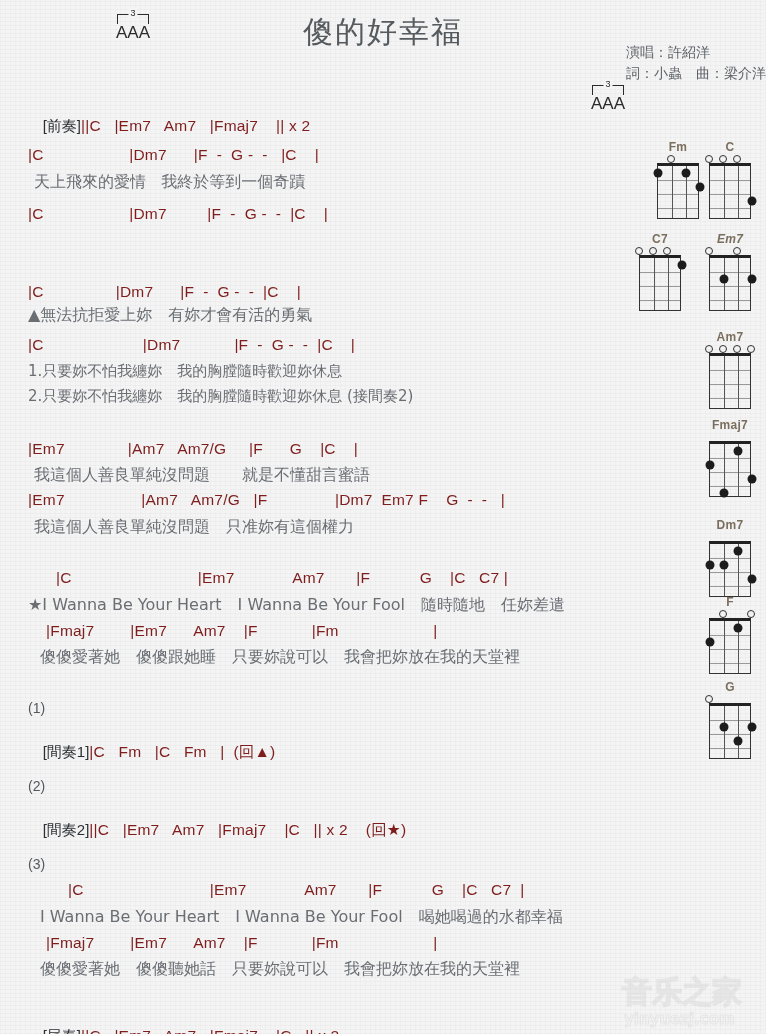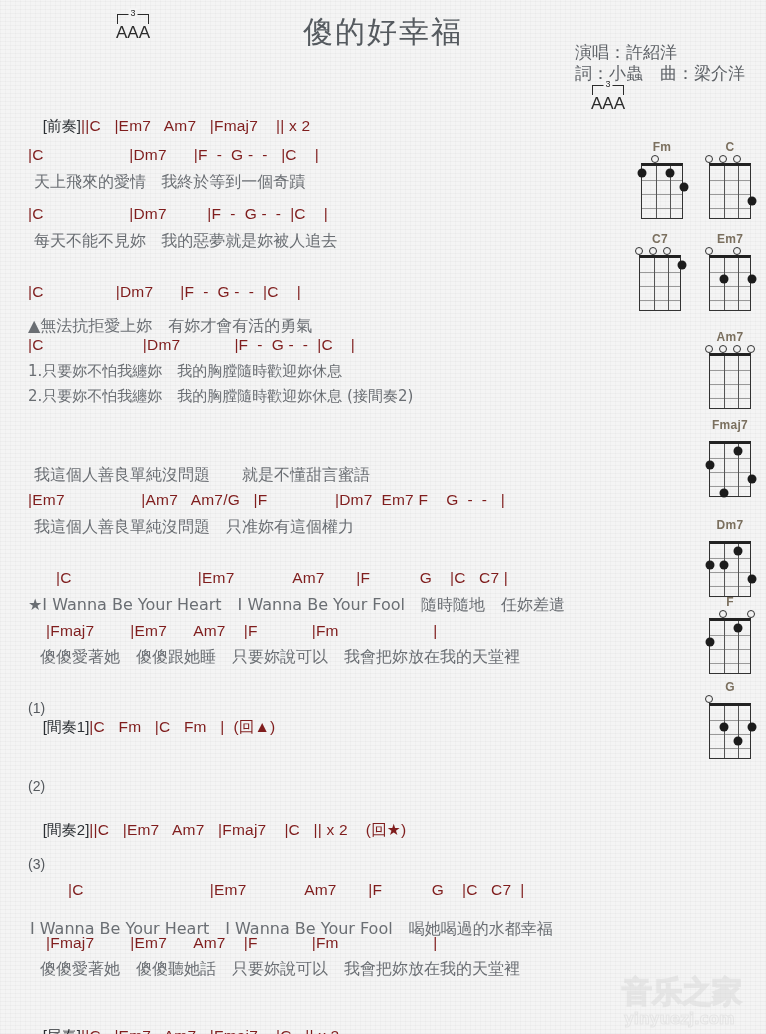--- a/index.html
+++ b/index.html
@@ -18,22 +18,22 @@
   }
   .sheet{position:absolute;inset:0;}
 
   
   .title{
     position:absolute;left:0;right:0;top:12px;text-align:center;
     font-size:30px;color:#555a5f;letter-spacing:2px;
     font-family:"DejaVu Sans","Liberation Sans",sans-serif;
   }
   .credits{
-    position:absolute;right:21px;top:42px;text-align:left;
-    font-size:17px;color:#5d6166;line-height:21px;margin-left:35px;
+    position:absolute;right:0;top:42px;text-align:left;
+    font-size:14px;color:#5d6166;line-height:21px;margin-left:35px;
   }
   .strum{
     position:absolute;width:46px;height:34px;
   }
   .strum .tuplet{
     position:absolute;left:7px;top:0;width:30px;height:9px;
     border-top:1.5px solid #2b2b2b;border-left:1.5px solid #2b2b2b;border-right:1.5px solid #2b2b2b;
   }
   .strum .tuplet-num{
     position:absolute;left:50%;top:-7px;transform:translateX(-50%);
@@ -122,59 +122,59 @@
     <div class="arrows">AAA</div>
   </div>
 
   <div class="row section" style="left:26px;top:100px;">
     <span class="lbl">[前奏]</span><span class="chordrow">||C   |Em7   Am7   |Fmaj7    || x 2</span>
   </div>
 
   <div class="row chordrow" style="left:28px;top:146px;">|C                   |Dm7      |F  -  G -  -   |C    |</div>
   <div class="row lyricrow" style="left:34px;top:172px;">天上飛來的愛情   我終於等到一個奇蹟</div>
   <div class="row chordrow" style="left:28px;top:205px;">|C                   |Dm7         |F  -  G -  -  |C    |</div>
-  <div class="row lyricrow" style="left:34px;top:231px;">每天不能不見妳   我的惡夢就是妳被人追去</div>
 
   <div class="row chordrow" style="left:28px;top:283px;">|C                |Dm7      |F  -  G -  -  |C    |</div>
-  <div class="row lyricrow" style="left:28px;top:316px;">▲無法抗拒愛上妳　有妳才會有活的勇氣</div>
+  <div class="row lyricrow" style="left:28px;top:305px;">▲無法抗拒愛上妳　有妳才會有活的勇氣</div>
   <div class="row chordrow" style="left:28px;top:336px;">|C                      |Dm7            |F  -  G -  -  |C    |</div>
   <div class="row lyricrow" style="left:28px;top:362px;font-size:15px;">1.只要妳不怕我纏妳　我的胸膛隨時歡迎妳休息</div>
   <div class="row lyricrow" style="left:28px;top:387px;font-size:15px;">2.只要妳不怕我纏妳　我的胸膛隨時歡迎妳休息 (接間奏2)</div>
 
+  <div class="row chordrow" style="left:28px;top:440px;">|Em7              |Am7   Am7/G     |F      G    |C    |</div>
   <div class="row lyricrow" style="left:34px;top:465px;">我這個人善良單純沒問題　　就是不懂甜言蜜語</div>
   <div class="row chordrow" style="left:28px;top:491px;">|Em7                 |Am7   Am7/G   |F               |Dm7  Em7 F    G  -  -   |</div>
   <div class="row lyricrow" style="left:34px;top:517px;">我這個人善良單純沒問題　只准妳有這個權力</div>
 
   <div class="row chordrow" style="left:56px;top:569px;">|C                            |Em7             Am7       |F           G    |C   C7 |</div>
   <div class="row lyricrow" style="left:28px;top:595px;">★I Wanna Be Your Heart　I Wanna Be Your Fool　隨時隨地　任妳差遣</div>
   <div class="row chordrow" style="left:46px;top:622px;">|Fmaj7        |Em7      Am7    |F            |Fm                     |</div>
   <div class="row lyricrow" style="left:40px;top:647px;text-align:right;">傻傻愛著她　傻傻跟她睡　只要妳說可以　我會把妳放在我的天堂裡</div>
 
   <div class="row plain" style="left:28px;top:700px;">(1)</div>
-  <div class="row section" style="left:26px;top:700px;">
+  <div class="row section" style="left:26px;top:725px;">
     <span class="lbl">[間奏1]</span><span class="chordrow">|C   Fm   |C   Fm   |  (回▲)</span>
   </div>
 
   <div class="row plain" style="left:28px;top:778px;">(2)</div>
   <div class="row section" style="left:26px;top:803px;">
     <span class="lbl">[間奏2]</span><span class="chordrow">||C   |Em7   Am7   |Fmaj7    |C   || x 2    (回★)</span>
   </div>
 
   <div class="row plain" style="left:28px;top:856px;">(3)</div>
   <div class="row chordrow" style="left:68px;top:881px;">|C                            |Em7             Am7       |F           G    |C   C7  |</div>
-  <div class="row lyricrow" style="left:30px;top:907px;margin-top:12px;">I Wanna Be Your Heart　I Wanna Be Your Fool　喝她喝過的水都幸福</div>
+  <div class="row lyricrow" style="left:40px;top:907px;">I Wanna Be Your Heart　I Wanna Be Your Fool　喝她喝過的水都幸福</div>
   <div class="row chordrow" style="left:46px;top:934px;">|Fmaj7        |Em7      Am7    |F            |Fm                     |</div>
   <div class="row lyricrow" style="left:40px;top:959px;">傻傻愛著她　傻傻聽她話　只要妳說可以　我會把妳放在我的天堂裡</div>
 
   <div class="row section" style="left:26px;top:1010px;">
     <span class="lbl">[尾奏]</span><span class="chordrow">||C   |Em7   Am7   |Fmaj7    |C   || x 2</span>
   </div>
 
   <div class="diagrams" id="diagram-column">
-      <div class="diagram" style="left: 20px; top: 0px;">
+      <div class="diagram" style="left: 36px; top: 0px;">
         <div class="cname">Fm</div>
         <div class="grid-wrap">
           <div class="opens">
             <div class="open-dot" style="left: 16px;"></div>
           </div>
           <div class="fretgrid">
             <div class="fretline" style="top: 14px;"></div>
             <div class="fretline" style="top: 28px;"></div>
             <div class="fretline" style="top: 42px;"></div>
             <div class="stringline" style="left: 14px;"></div>
@@ -214,21 +214,21 @@
           <div class="fretgrid">
             <div class="fretline" style="top: 14px;"></div>
             <div class="fretline" style="top: 28px;"></div>
             <div class="fretline" style="top: 42px;"></div>
             <div class="stringline" style="left: 14px;"></div>
             <div class="stringline" style="left: 28px;"></div>
             <div class="finger" style="left: 42px; top: 7px;"></div>
           </div>
         </div>
       </div>
-      <div class="diagram" style="left: 88px; top: 92px;">
+      <div class="diagram" style="left: 88px; top: 92px; font-style: italic;">
         <div class="cname">Em7</div>
         <div class="grid-wrap">
           <div class="opens">
             <div class="open-dot" style="left: 2px;"></div>
             <div class="open-dot" style="left: 30px;"></div>
           </div>
           <div class="fretgrid">
             <div class="fretline" style="top: 14px;"></div>
             <div class="fretline" style="top: 28px;"></div>
             <div class="fretline" style="top: 42px;"></div>

